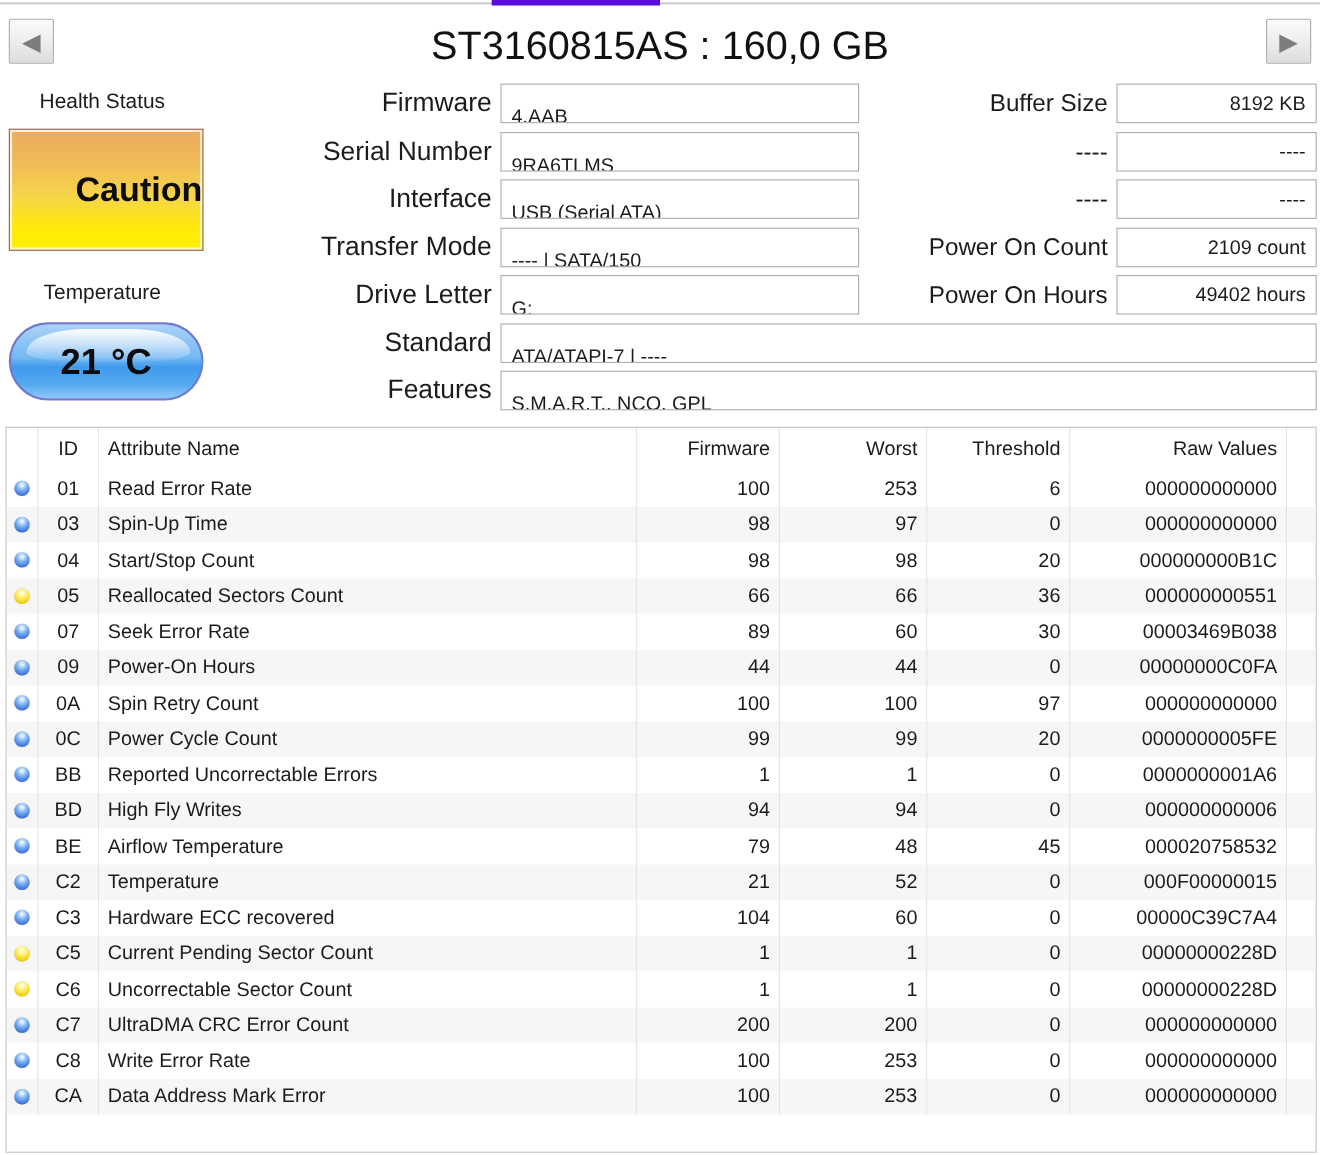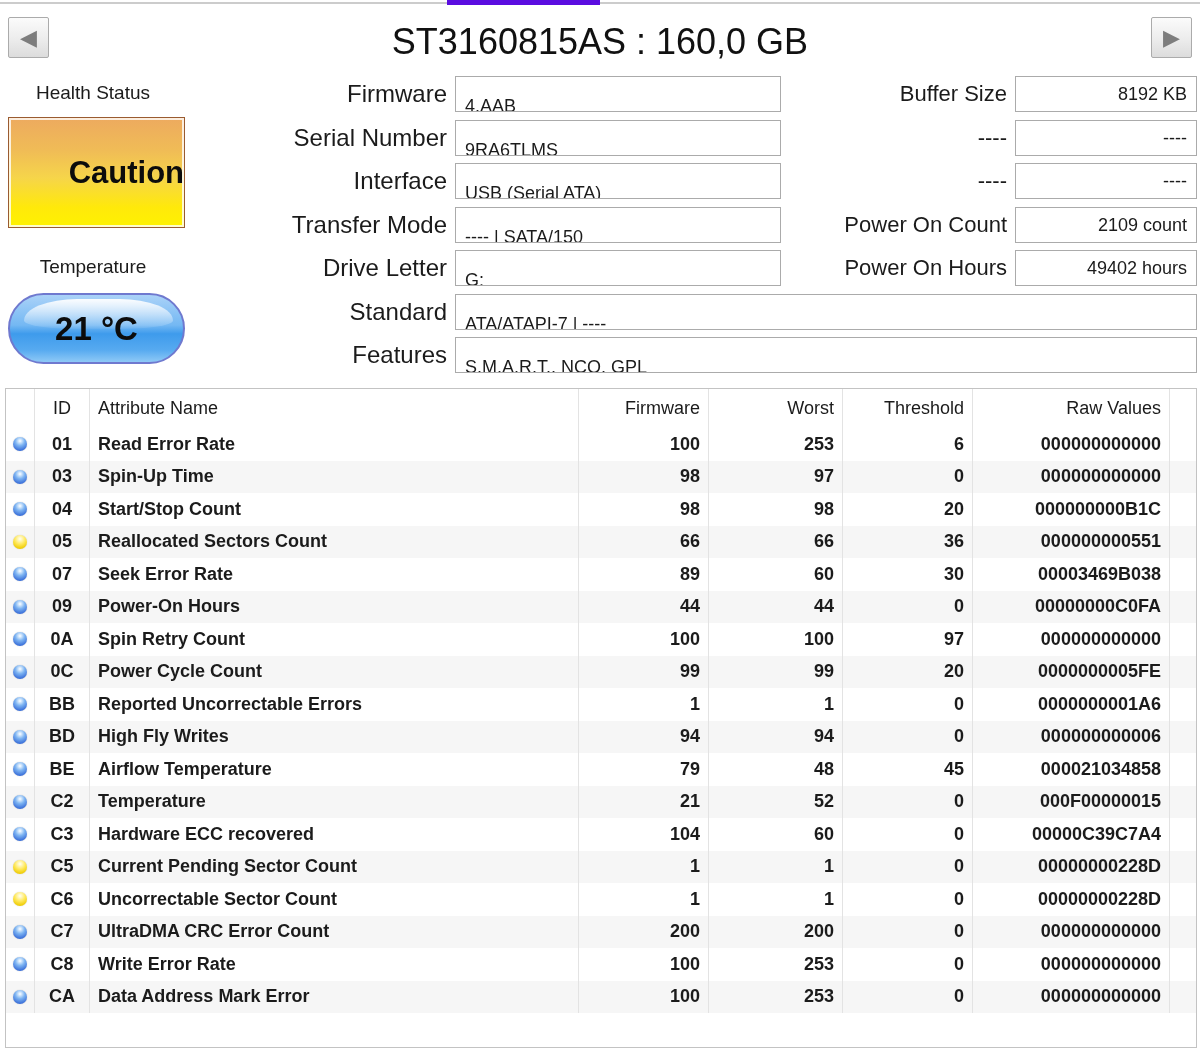--- a/index.html
+++ b/index.html
@@ -84,21 +84,21 @@
   #smart-table {
     position:absolute; left:5px; top:388px; width:1192px; height:660px;
     border:1px solid #c3c3c3; background:#fff; overflow:hidden;
   }
   .t-row {
     display:grid;
     grid-template-columns:29px 55px 489px 130px 134px 130px 197px 1fr;
     width:100%; align-items:center;
   }
   .t-head { height:39px; font-size:18px; }
-  .t-data { height:32.5px; font-size:18px;font-weight:bold; }
+  .t-data { height:32.5px; font-size:18px; }
   .t-data.alt { background:#f6f6f6; }
   .cell { height:100%; display:flex; align-items:center; border-right:1px solid #e3e3e3; overflow:hidden; }
   .cell.last { border-right:none; }
   .c-status { justify-content:center; }
   .c-id { justify-content:center; }
   .c-name { justify-content:flex-start; padding-left:8px; }
   .c-num { justify-content:flex-end; padding-right:8px; }
   .dot { width:14px; height:14px; border-radius:50%; }
   .dot.good {
     background:radial-gradient(circle at 50% 28%, #eaf5ff 6%, #7db4f2 38%, #3a6fd9 78%, #2b5fc4 100%);
@@ -309,21 +309,21 @@
         </div>
         <div class="t-row t-data">
           <span class="cell c-status">
             <span class="dot good"></span>
           </span>
           <span class="cell c-id">BE</span>
           <span class="cell c-name">Airflow Temperature</span>
           <span class="cell c-num">79</span>
           <span class="cell c-num">48</span>
           <span class="cell c-num">45</span>
-          <span class="cell c-num">000021034858</span>
+          <span class="cell c-num">000020758532</span>
           <span class="cell c-status last"></span>
         </div>
         <div class="t-row t-data alt">
           <span class="cell c-status">
             <span class="dot good"></span>
           </span>
           <span class="cell c-id">C2</span>
           <span class="cell c-name">Temperature</span>
           <span class="cell c-num">21</span>
           <span class="cell c-num">52</span>

